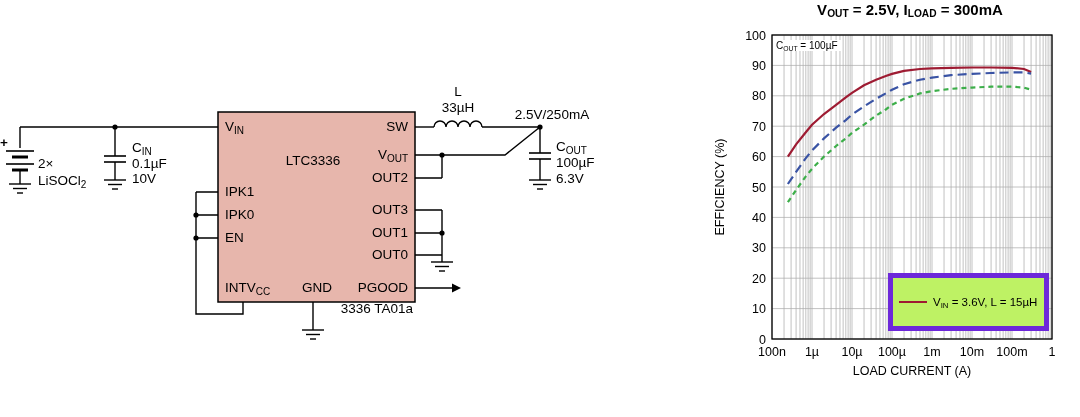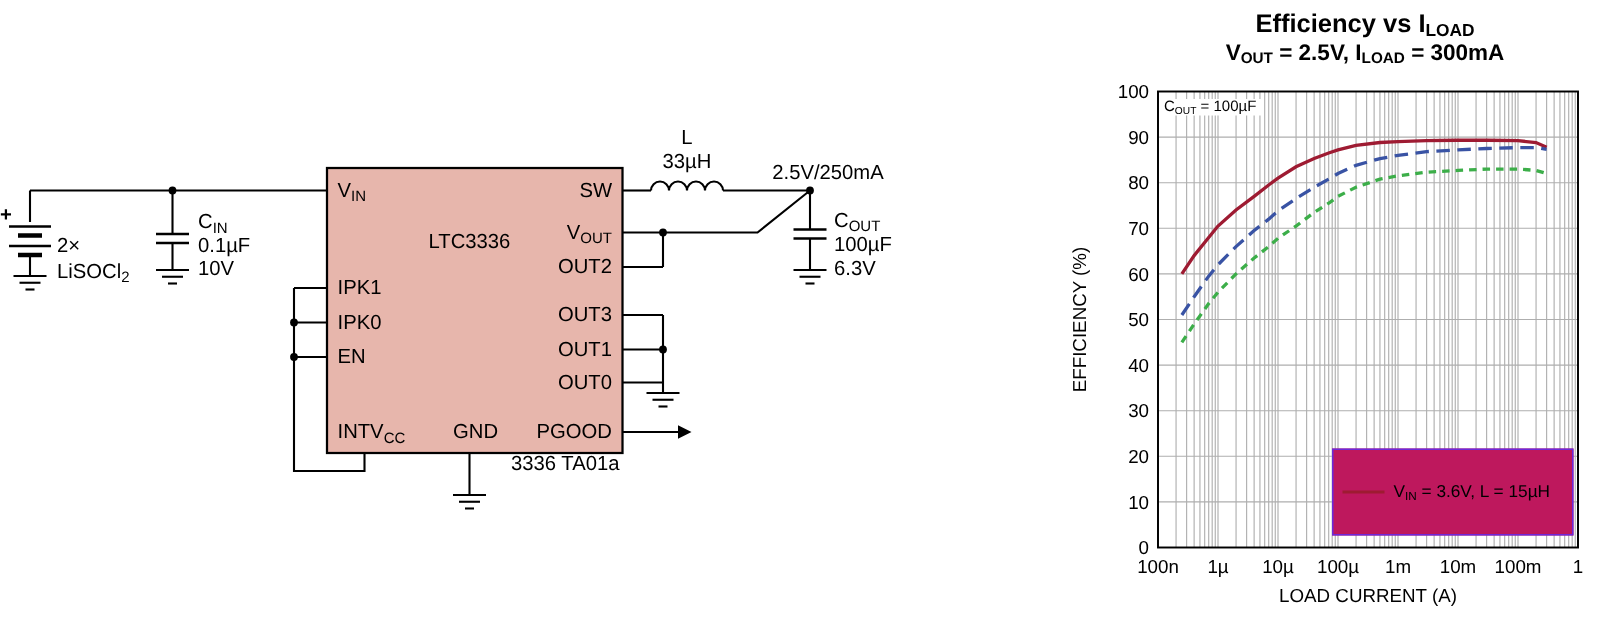--- a/index.html
+++ b/index.html
@@ -19,21 +19,21 @@
   .chart{position:absolute;left:670px;top:0;width:410px;height:417px;}
   .chart-title{margin:6px 0 0 70px;text-align:center;font-size:17px;font-weight:bold;}
   .chart-subtitle{margin:1px 0 3px 70px;text-align:center;font-size:15px;font-weight:bold;}
   .subt{font-size:0.68em;vertical-align:baseline;position:relative;top:0.24em;font-weight:inherit;}
   .plot-wrap{position:relative;width:410px;height:362px;}
   .grid{stroke:#aeaeae;stroke-width:0.75;}
   .tick{font-size:12.5px;fill:#000;font-family:"Liberation Sans",sans-serif;}
   .axis-label{font-size:12.5px;fill:#000;font-family:"Liberation Sans",sans-serif;}
   .annotation{position:absolute;left:105px;top:19px;font-size:10px;background:#fff;padding:0 3px 0 1px;line-height:1.1;}
   .legend{position:absolute;left:218px;top:252px;width:161px;height:58px;box-sizing:border-box;
-          border:1px solid #6d28d9;background:#be185d;display:flex;flex-direction:column;
+          border:5px solid #6d28d9;background:#bef264;display:flex;flex-direction:column;
           justify-content:space-around;padding:3px 2px 3px 6px;}
   .legend-row{display:flex;align-items:center;gap:6px;}
   .legend-sample{display:inline-block;width:28px;height:0;}
   .legend-label{font-size:11.5px;white-space:nowrap;}
 </style>
 </head>
 <body>
 
 <div class="page">
 
@@ -144,21 +144,20 @@
       <line class="wire" x1="435" y1="266.5" x2="449" y2="266.5"></line>
       <line class="wire" x1="439" y1="271" x2="445" y2="271"></line>
     </g>
 
     <polygon points="452,283.5 461,288 452,292.5" fill="#000"></polygon>
 
     <text class="tiny" x="413" y="313" text-anchor="end">3336 TA01a</text>
   </svg>
 
   <div class="chart">
-    <div class="chart-title"><span>Efficiency vs I</span><sub class="subt">LOAD</sub></div>
     <div class="chart-subtitle"><span>V</span><sub class="subt">OUT</sub><span> = 2.5V, I</span><sub class="subt">LOAD</sub><span> = 300mA</span></div>
 
     <div class="plot-wrap">
       <svg id="plot-svg" width="410" height="362" viewBox="0 0 410 362">
           <line x1="102" y1="318" x2="382" y2="318" class="grid"></line>
           <line x1="102" y1="287.6" x2="382" y2="287.6" class="grid"></line>
           <line x1="102" y1="257.2" x2="382" y2="257.2" class="grid"></line>
           <line x1="102" y1="226.8" x2="382" y2="226.8" class="grid"></line>
           <line x1="102" y1="196.39999999999998" x2="382" y2="196.39999999999998" class="grid"></line>
           <line x1="102" y1="166" x2="382" y2="166" class="grid"></line>

